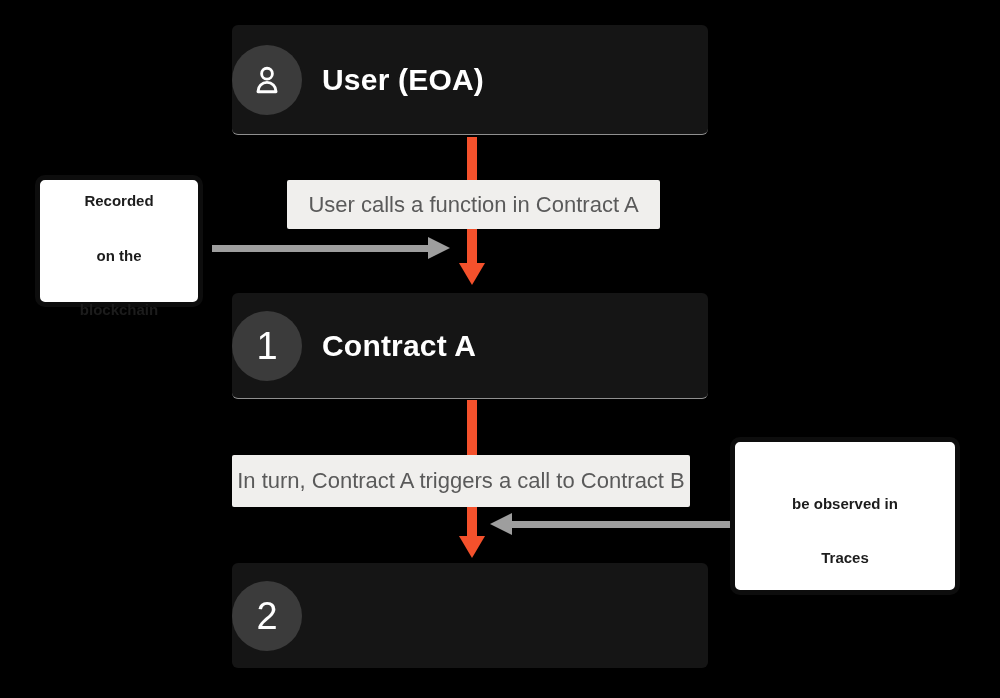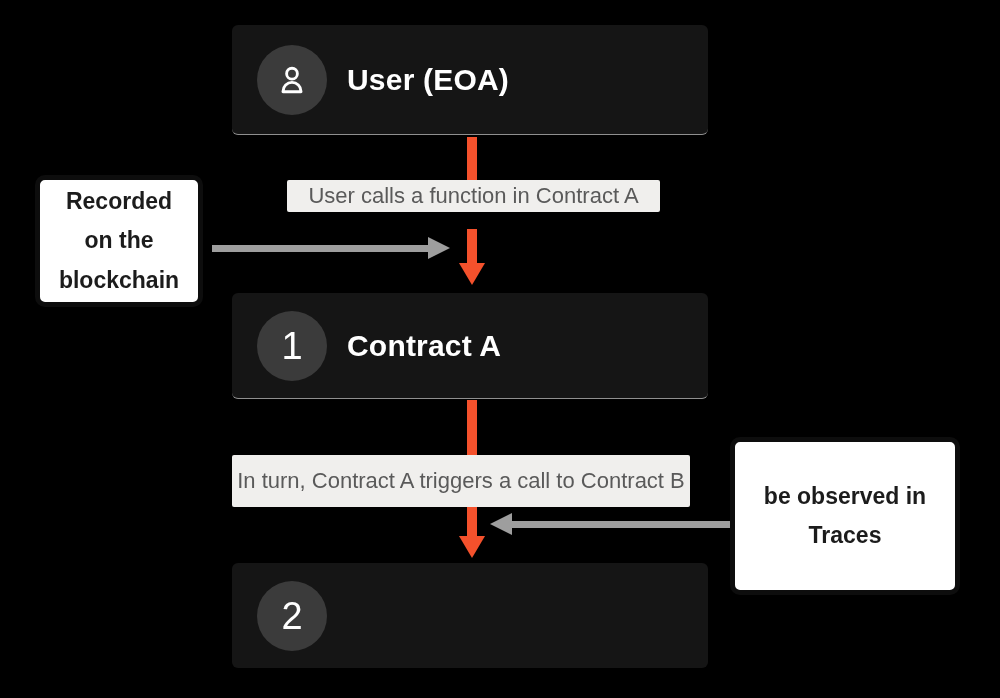--- a/index.html
+++ b/index.html
@@ -4,21 +4,20 @@
 <style>
   html,body{margin:0;padding:0;background:#000;}
   .canvas{
     position:relative;width:1000px;height:698px;background:#000000;
     font-family:"Liberation Sans","DejaVu Sans",sans-serif;overflow:hidden;
   }
   
   .node{
     position:absolute;left:232px;width:476px;background:#151515;
     border-radius:6px;display:flex;align-items:center;box-sizing:border-box;
-    padding-left:25px;
   }
   .node.underlined{border-bottom:1px solid #8f8f8f;}
   .node-circle{
     width:70px;height:70px;border-radius:50%;background:#3b3b3b;
     display:flex;align-items:center;justify-content:center;flex:0 0 auto;
   }
   .node-number{color:#ffffff;font-size:38px;font-weight:400;line-height:1;}
   .node-title{color:#ffffff;font-size:30px;font-weight:700;margin-left:20px;letter-spacing:.2px;}
   
   .oseg{position:absolute;left:467px;width:10px;background:#f4512c;}
@@ -32,21 +31,21 @@
     position:absolute;background:#f0efed;color:#5a5a5a;font-size:22px;
     display:flex;align-items:center;justify-content:center;border-radius:2px;
     text-align:center;
   }
   
   .callout{
     position:absolute;background:#ffffff;border:5px solid #0d0d0d;border-radius:10px;
     box-sizing:border-box;display:flex;flex-direction:column;align-items:center;
     justify-content:center;color:#1c1c1c;font-weight:700;text-align:center;
   }
-  .callout-line{line-height:1.7;font-size:23px;}
+  .callout-line{line-height:1.7;font-size:15px;margin-top:29px;}
   
   .garrow-body{position:absolute;height:7px;background:#9e9e9e;}
   .garrow-head-right{
     position:absolute;width:0;height:0;
     border-top:11px solid transparent;border-bottom:11px solid transparent;
     border-left:22px solid #9e9e9e;
   }
   .garrow-head-left{
     position:absolute;width:0;height:0;
     border-top:11px solid transparent;border-bottom:11px solid transparent;
@@ -62,21 +61,21 @@
     <span class="node-circle">
       <svg viewBox="0 0 24 24" width="38" height="38" fill="none" stroke="#ffffff" stroke-width="1.8" stroke-linecap="round" stroke-linejoin="round">
         <circle cx="12" cy="8" r="3.4"></circle>
         <path d="M6.3 19.4 v-0.2 c0-3.1 2.6-5.7 5.7-5.7 s5.7 2.6 5.7 5.7 v0.2 z"></path>
       </svg>
     </span>
     <span class="node-title">User (EOA)</span>
   </div>
 
   <div class="oseg" style="top:137px;height:43px;"></div>
-  <div class="elabel" style="left:287px;top:180px;width:373px;height:32px;">User calls a function in Contract A</div>
+  <div class="elabel" style="left:287px;top:180px;width:373px;height:49px;">User calls a function in Contract A</div>
   <div class="oseg" style="top:229px;height:34px;"></div>
   <div class="ohead" style="top:263px;"></div>
 
   <div class="callout" style="left:35px;top:175px;width:168px;height:132px;">
     <div class="callout-line">Recorded</div>
     <div class="callout-line">on the</div>
     <div class="callout-line">blockchain</div>
   </div>
 
   <div class="garrow-body" style="left:212px;top:245px;width:216px;"></div>

